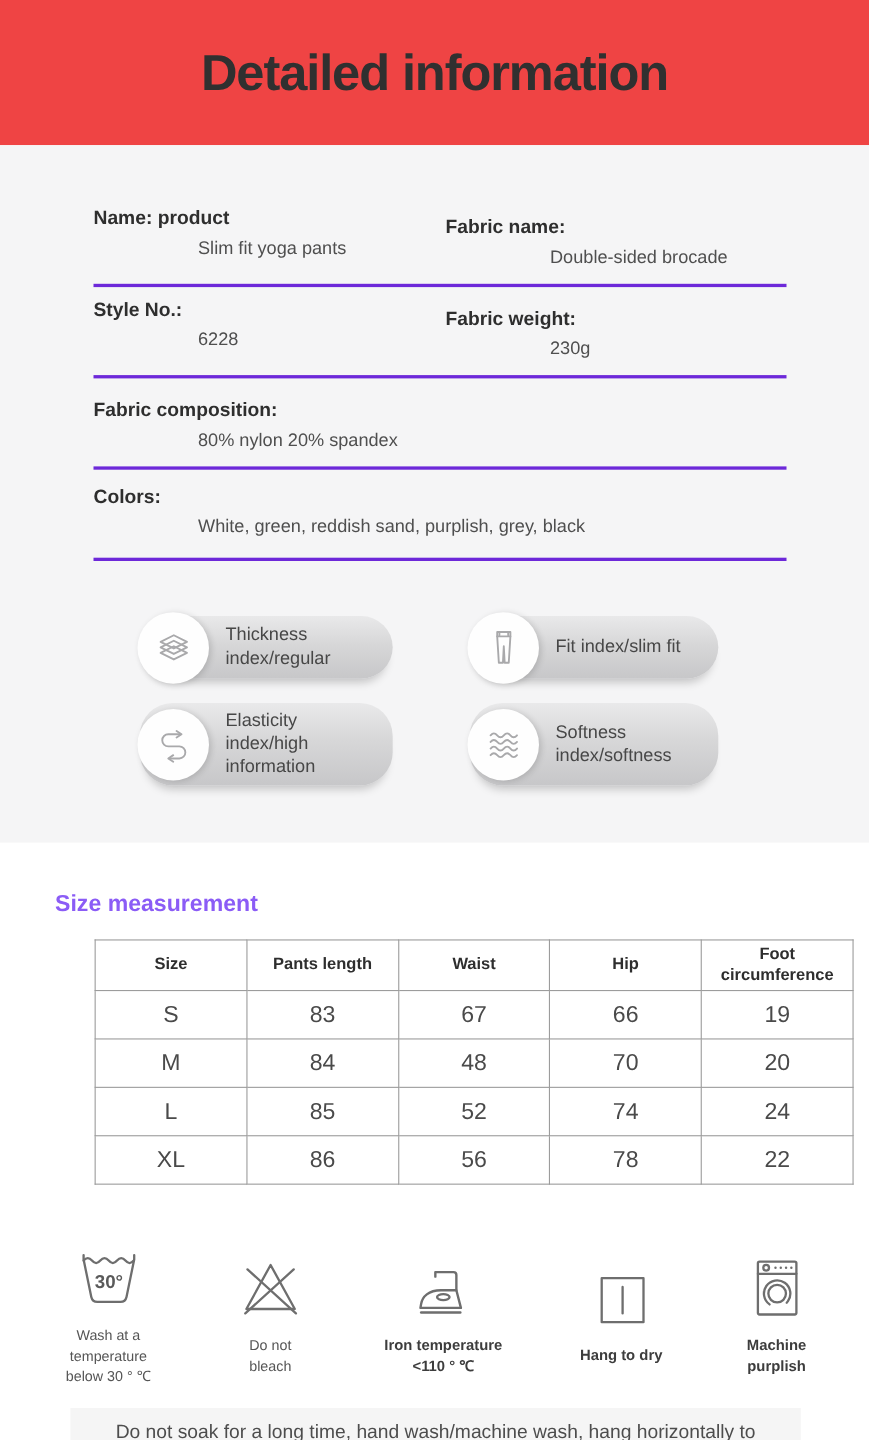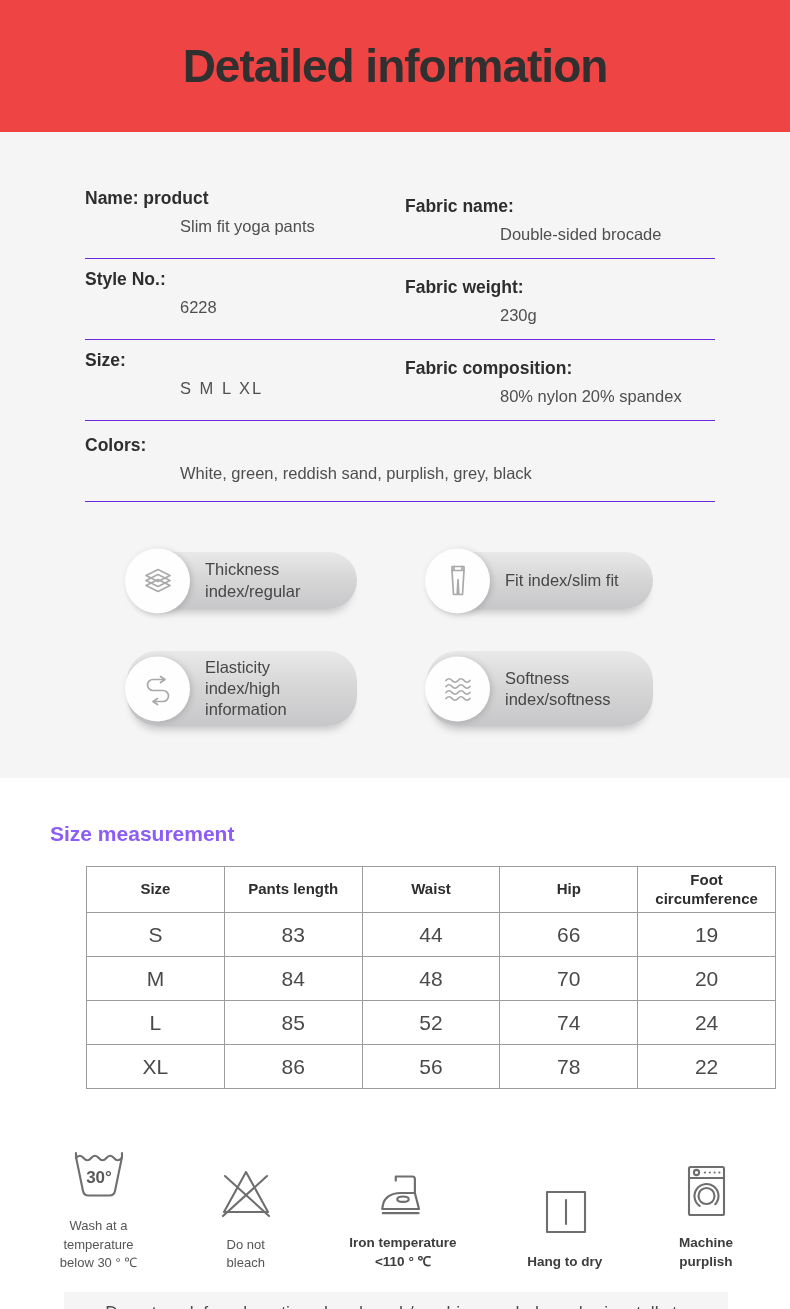--- a/index.html
+++ b/index.html
@@ -5,51 +5,51 @@
   * { box-sizing: border-box; margin: 0; padding: 0; }
   html,body { width: 790px; background: #ffffff; font-family: "Liberation Sans", sans-serif; color: #333; }
   body { min-height: 1309px; }
 
   
   .page-header { height: 132px; display: flex; align-items: center; justify-content: center; background: #ef4444; }
   .page-title { font-size: 46px; font-weight: 800; color: #303030; letter-spacing: -1px; }
 
   
   .gray-section { background: #f5f5f6; padding: 56px 75px 52px 85px; }
-  .info-row { display: grid; grid-template-columns: 320px 1fr; border-bottom: 1px solid #6d28d9; padding: 10px 0 14px; }
+  .info-row { display: grid; grid-template-columns: 320px 1fr; border-bottom: 3px solid #6d28d9; padding: 10px 0 14px; }
   .info-row:first-child { padding-top: 0; }
   .info-cell .label { font-size: 17.5px; font-weight: 700; color: #2e2e2e; }
   .cell-right .label { padding-top: 8px; }
   .info-cell .value { font-size: 16.5px; color: #4f4f4f; margin-top: 8px; padding-left: 95px; }
   .size-value { letter-spacing: 2px; color: #5a5a5a; }
   .colors-row { grid-template-columns: 1fr; padding: 14px 0 18px; }
 
   
-  .badges { margin: 50px 0 0 42px; display: grid; grid-template-columns: 300px 240px; row-gap: 42px; }
+  .badges { margin: 50px 0 0 42px; display: grid; grid-template-columns: 300px 240px; row-gap: 22px; }
   .pill { position: relative; width: 230px; min-height: 57px; border-radius: 30px;
           background: linear-gradient(180deg, #e9e9ea 0%, #d7d7d8 45%, #c7c7c9 100%);
           box-shadow: 0 9px 9px -6px rgba(0,0,0,0.22);
           display: flex; align-items: center; padding: 6px 10px 6px 78px; }
   .pill-narrow { width: 226px; }
   .pill-circle { position: absolute; left: -2px; top: 50%; transform: translateY(-50%);
           width: 65px; height: 65px; border-radius: 50%; background: #fefefe;
           box-shadow: 2px 1px 6px rgba(0,0,0,0.15); display: flex; align-items: center; justify-content: center; }
   .pill-label { font-size: 16.5px; color: #474747; line-height: 1.28; }
   .badge-svg { stroke: #a9a9ab; fill: none; stroke-width: 1.7; stroke-linecap: round; stroke-linejoin: round; }
 
   
   .measure-section { padding: 44px 50px 0; }
   .measure-title { font-size: 21px; font-weight: 700; color: #8b5cf6; }
   table.size-table { border-collapse: collapse; width: 690px; margin-top: 20px; table-layout: fixed; margin-left: 36px; }
   .size-table th, .size-table td { border: 1px solid #9c9c9c; text-align: center; }
   .size-table th { height: 46px; font-size: 15px; font-weight: 700; color: #2e2e2e; line-height: 1.25; padding: 2px 10px; }
   .size-table td { height: 44px; font-size: 21px; color: #4a4a4a; font-weight: 400; }
 
   
-  .care-row { margin: 42px 42px 0 46px; display: flex; justify-content: space-between; align-items: flex-end; gap: 16px; }
+  .care-row { margin: 42px 42px 0 46px; display: flex; justify-content: space-between; align-items: center; gap: 16px; }
   .care-item { display: flex; flex-direction: column; align-items: center; text-align: center; }
   .care-icon-box { height: 74px; display: flex; align-items: flex-end; justify-content: center; }
   .care-svg { stroke: #6e6e6e; fill: none; stroke-width: 2.1; stroke-linecap: round; stroke-linejoin: round; }
   .care-label { margin-top: 12px; font-size: 13px; color: #555; line-height: 1.4; }
   .care-bold .care-label { font-weight: 700; color: #3d3d3d; font-size: 13.5px; }
   .w1 { max-width: 105px; } .w2 { max-width: 62px; } .w3 { max-width: 125px; } .w4 { max-width: 110px; } .w5 { max-width: 84px; }
 
   
   .note-bar { margin: 20px 62px 14px 64px; background: #f5f5f5; padding: 10px 40px 14px; text-align: center; }
   .note-text { font-size: 17.5px; color: #4d4d4d; line-height: 1.35; max-width: 600px; margin: 0 auto; }
@@ -79,24 +79,20 @@
       <div class="label">Style No.:</div>
       <div class="value">6228</div>
     </div>
     <div class="info-cell cell-right">
       <div class="label">Fabric weight:</div>
       <div class="value">230g</div>
     </div>
   </div>
 
   <div class="info-row">
-    <div class="info-cell cell-left">
-      <div class="label">Size:</div>
-      <div class="value size-value">S M L XL</div>
-    </div>
     <div class="info-cell cell-right">
       <div class="label">Fabric composition:</div>
       <div class="value">80% nylon 20% spandex</div>
     </div>
   </div>
 
   <div class="info-row colors-row">
     <div class="info-cell">
       <div class="label">Colors:</div>
       <div class="value">White, green, reddish sand, purplish, grey, black</div>
@@ -163,21 +159,21 @@
         <th>Pants length</th>
         <th>Waist</th>
         <th>Hip</th>
         <th>Foot circumference</th>
       </tr>
     </thead>
     <tbody>
       <tr>
         <td>S</td>
         <td>83</td>
-        <td>44</td>
+        <td>67</td>
         <td>66</td>
         <td>19</td>
       </tr>
       <tr>
         <td>M</td>
         <td>84</td>
         <td>48</td>
         <td>70</td>
         <td>20</td>
       </tr>

